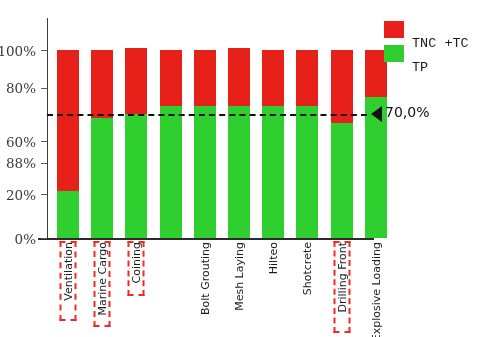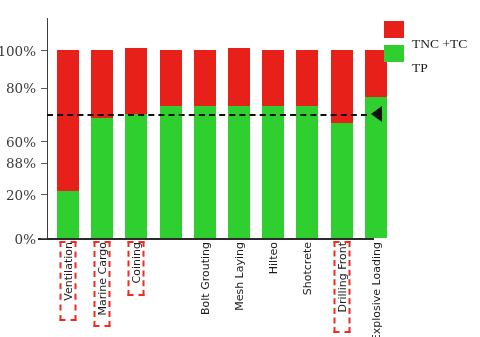--- a/index.html
+++ b/index.html
@@ -164,21 +164,21 @@
   .sw-green { background: #2ecf2e; }
   .sw-dashed {
     background: #ffffff;
     border: 2.5px dashed #ef2b22;
     box-sizing: border-box;
   }
   .legend-label {
     font-size: 13.5px;
     color: #1c1c1c;
     white-space: nowrap;
-    font-family: Liberation Serif, serif;
+    font-family: Liberation Mono, monospace;
     margin-top: 28px;
   }
 </style>
 </head>
 <body>
 
 <div id="chart-root">
 
   <div class="y-axis-line"></div>
   <div class="x-axis-line"></div>
@@ -242,20 +242,21 @@
         <div class="bar-seg seg-bottom" style="height: 114.68px;"></div>
       </div>
       <div class="bar-group" style="left: 364.8px;">
         <div class="bar-seg seg-top" style="height: 47px;"></div>
         <div class="bar-seg seg-bottom" style="height: 141px;"></div>
       </div>
     </div>
 
   <div class="ref-line"></div>
   <div class="ref-marker"></div>
+  <div class="ref-label">70,0%</div>
 
   <div class="xlabels-layer" id="xlabels-layer">
       <div class="xlabel-slot" style="left: 57px;">
         <div class="xlabel-text">Ventilation</div>
         <div class="xlabel-box" style="height: 80.2px;"></div>
       </div>
       <div class="xlabel-slot" style="left: 91.2px;">
         <div class="xlabel-text">Marine Cargo</div>
         <div class="xlabel-box" style="height: 86.4px;"></div>
       </div>

